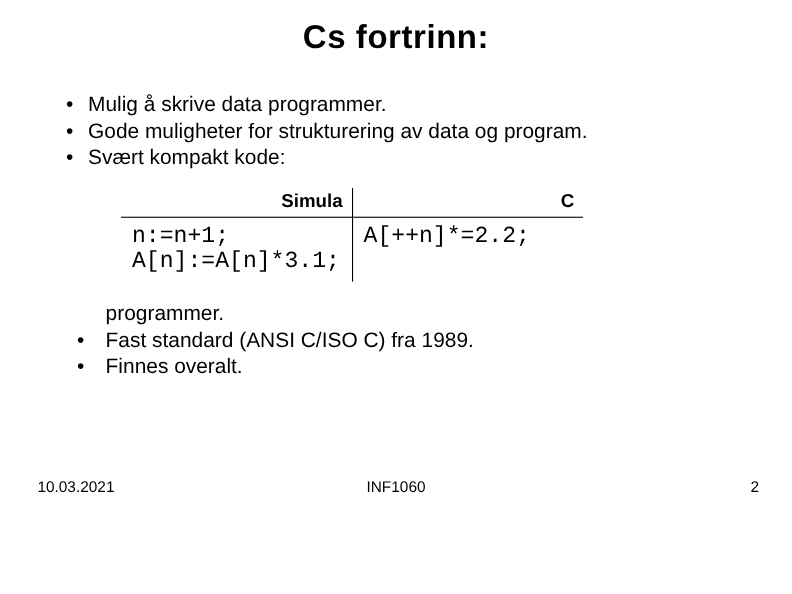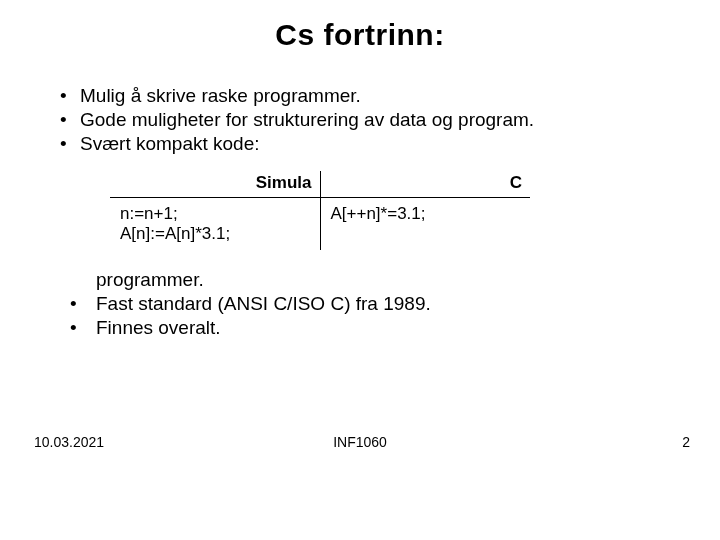--- a/index.html
+++ b/index.html
@@ -61,23 +61,23 @@
   }
   .code-table th {
     text-align: right;
     font-weight: bold;
     border-bottom: 1px solid #000;
     padding: 2px 8px 4px 4px;
   }
   .code-table td {
     vertical-align: top;
     padding: 6px 8px 6px 10px;
-    font-size: 17px;
+    font-size: 21px;
     white-space: pre-line;
-    font-family: Liberation Sans, sans-serif;
+    font-family: Liberation Mono, monospace;
   }
   .col-simula {
     border-right: 1px solid #000;
     width: 50%;
   }
   .group2 {
     margin-top: 18px;
     margin-left: 70px;
   }
   .group2 li {
@@ -112,37 +112,37 @@
 </style>
 </head>
 <body>
 
 <div class="slide">
 
   <div class="title">Cs fortrinn:</div>
 
   <div class="bullets group1">
     <ul>
-      <li>Mulig å skrive raske programmer.</li>
+      <li>Mulig å skrive data programmer.</li>
       <li>Gode muligheter for strukturering av data og program.</li>
       <li>Svært kompakt kode:</li>
     </ul>
   </div>
 
   <div class="table-wrap">
     <table class="code-table">
       <tbody>
           <tr>
         <th class="col-simula">Simula</th>
         <th>C</th>
       </tr>
       <tr>
         <td class="col-simula">n:=n+1;
 A[n]:=A[n]*3.1;</td>
-        <td>A[++n]*=3.1;</td>
+        <td>A[++n]*=2.2;</td>
       </tr>
     </tbody>
       </table>
   </div>
 
   <div class="bullets group2">
     <ul>
       <li class="cont">programmer.</li>
       <li>Fast standard (ANSI C/ISO C) fra 1989.</li>
       <li>Finnes overalt.</li>

